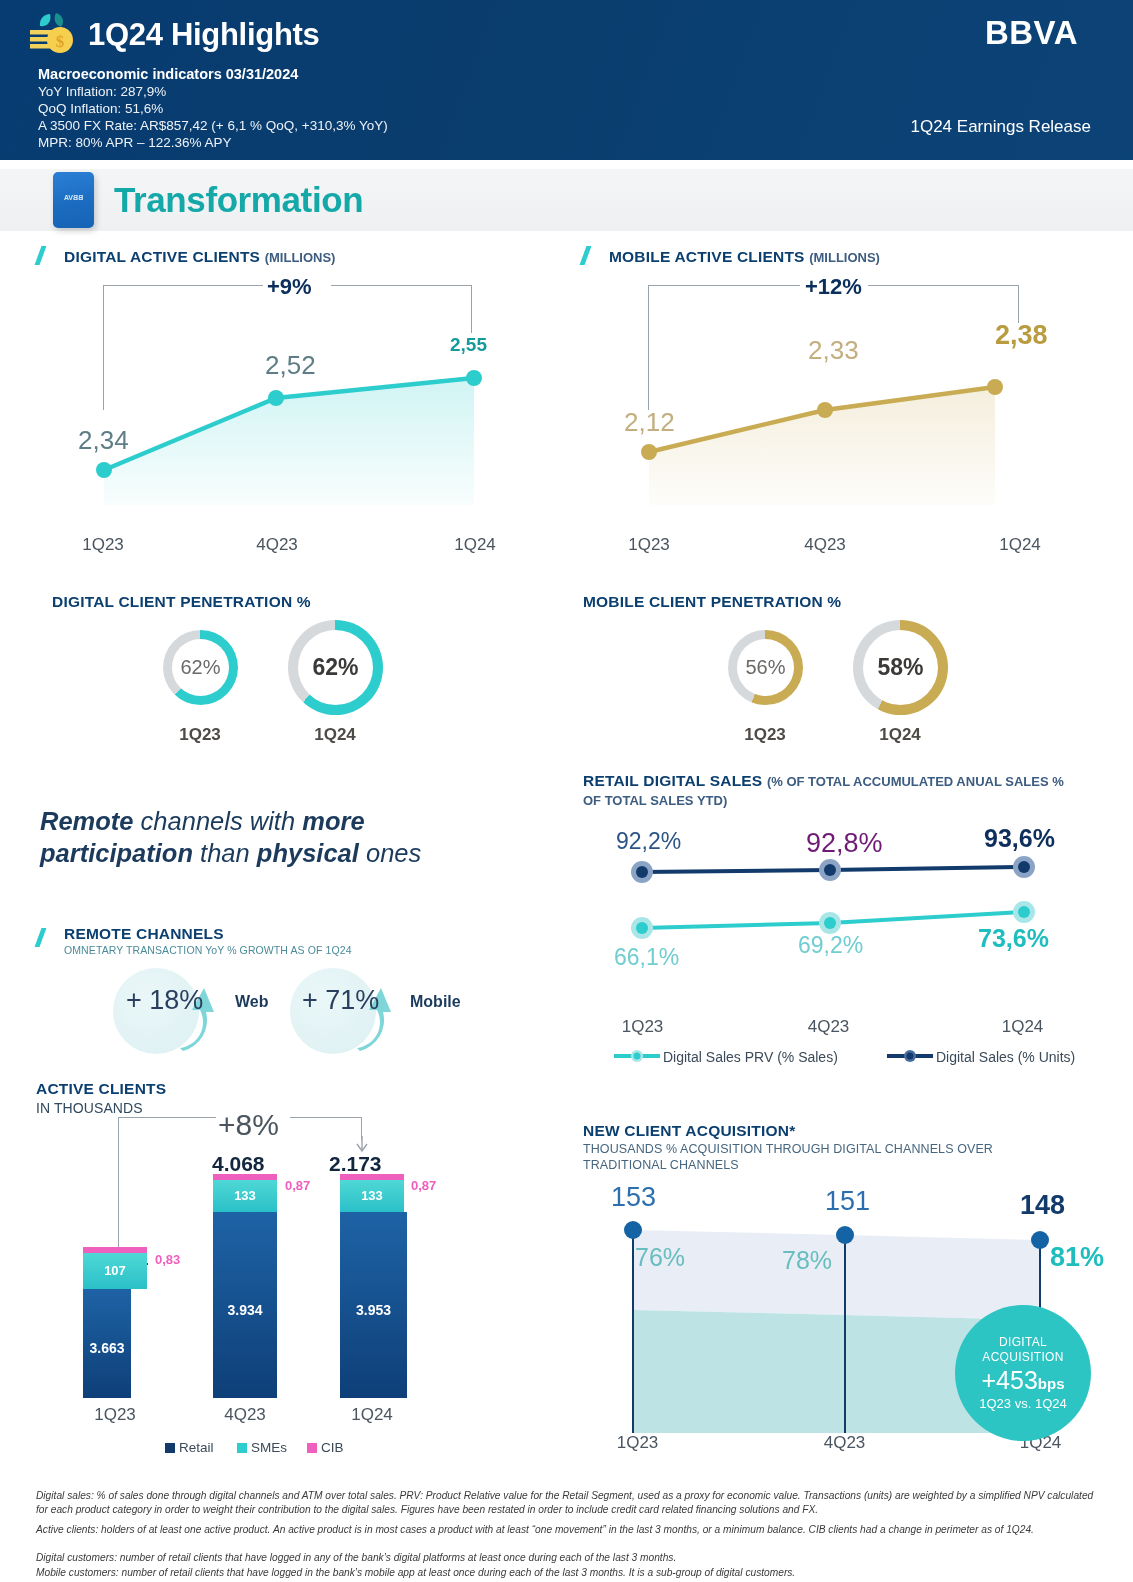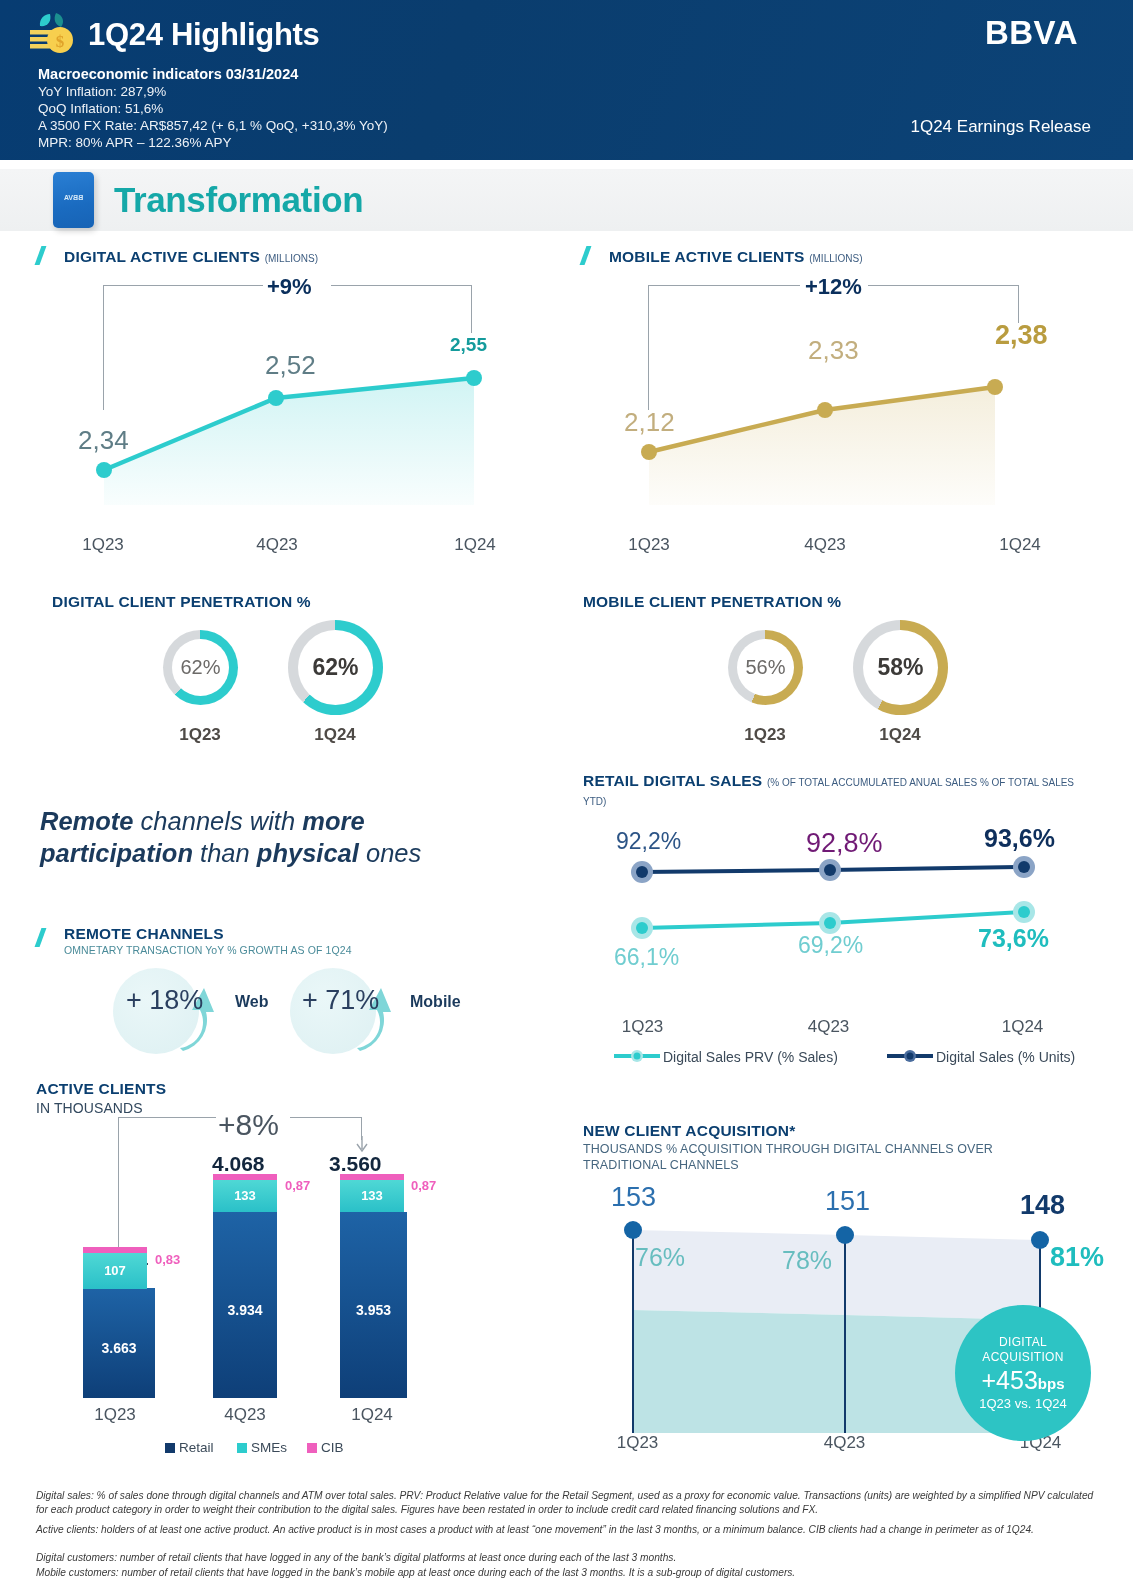--- a/index.html
+++ b/index.html
@@ -61,21 +61,21 @@
   
   .slash {
     position: absolute; width: 5px; height: 19px;
     background: #2dcccd; transform: skewX(-20deg);
   }
   .sec-title {
     position: absolute;
     font-size: 15.5px; font-weight: bold; color: #0b3f70;
     letter-spacing: 0.2px; white-space: nowrap;
   }
-  .sec-title .sub { font-weight: normal; font-size: 10px; color: #3c5c80; letter-spacing: 0; }
+  .sec-title .sub { font-weight: bold; font-size: 13px; color: #3c5c80; letter-spacing: 0; }
   .sec-sub2 {
     position: absolute; font-size: 12px; color: #46667f; letter-spacing: 0.1px;
   }
 
   
   .xlab {
     position: absolute; font-size: 17px; color: #4a5560; text-align: center;
   }
   .bracket-line { position: absolute; background: #9aa3ab; }
   .growth-lbl { position: absolute; font-size: 22px; font-weight: bold; color: #0a2f5c; }
@@ -339,23 +339,23 @@
 <div class="bracket-line" style="left:118px; top:1117px; width:98px; height:1px"></div>
 <div class="bracket-line" style="left:290px; top:1117px; width:72px; height:1px"></div>
 <div class="bracket-line" style="left:361px; top:1117px; width:1px; height:23px"></div>
 <svg style="position:absolute; left:354px; top:1136px; width:16px; height:18px" viewBox="0 0 16 18">
   <path d="M8,0 L8,13 M3,8 L8,15 L13,8" stroke="#9aa3ab" stroke-width="1.4" fill="none"></path>
 </svg>
 <div style="position:absolute; left:218px; top:1108px; font-size:30px; color:#4a5560">+8%</div>
 
 <div class="bar-total" style="left:96px; top:1246px">3.771</div>
 <div class="bar-total" style="left:212px; top:1152px">4.068</div>
-<div class="bar-total" style="left:329px; top:1152px">3.560</div>
-
-<div class="bar" style="left:83px; top:1288px; width:72px; height:110px;
+<div class="bar-total" style="left:329px; top:1152px">2.173</div>
+
+<div class="bar" style="left:83px; top:1288px; width:48px; height:110px;
      background:linear-gradient(180deg,#1e63a6 0%,#0e3f78 100%)">
   <div class="bar-lbl" style="top:52px">3.663</div>
 </div>
 <div class="bar" style="left:83px; top:1287px; width:64px; height:0px"></div>
 <div class="bar" style="left:83px; top:1288px; width:64px; height:0"></div>
 <div class="bar" style="left:83px; top:1289px; width:64px; height:0"></div>
 <div class="bar" style="left:83px; top:1288px; width:64px; height:0"></div>
 <div class="bar" style="left:83px; top:1288px; width:64px; height:0"></div>
 <div class="bar" style="left:83px; top:1287px; width:64px; height:0"></div>
 <div class="bar" style="left:83px; top:1287px; width:64px; height:0"></div>

